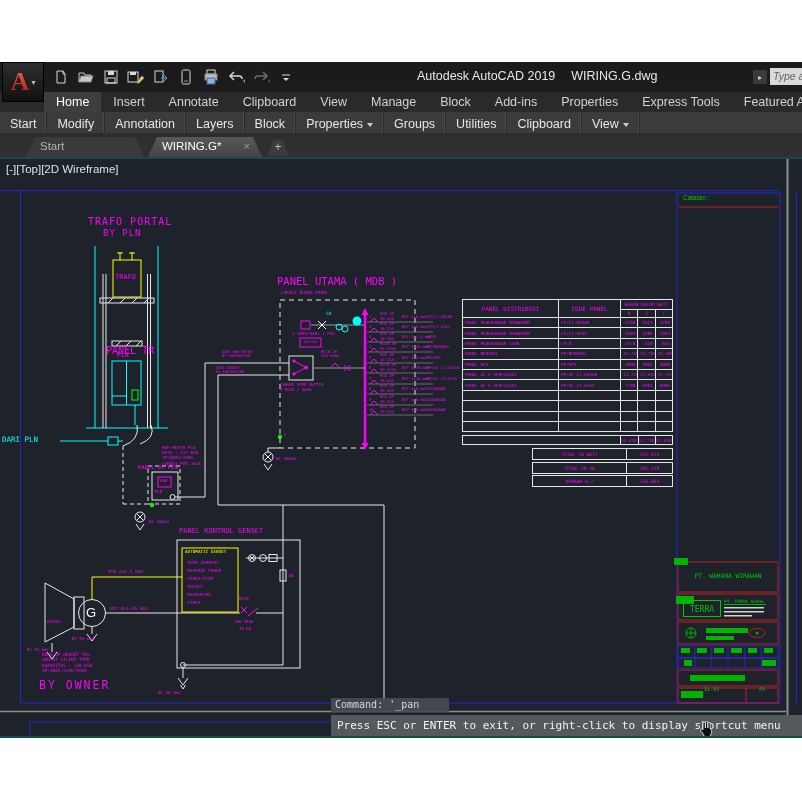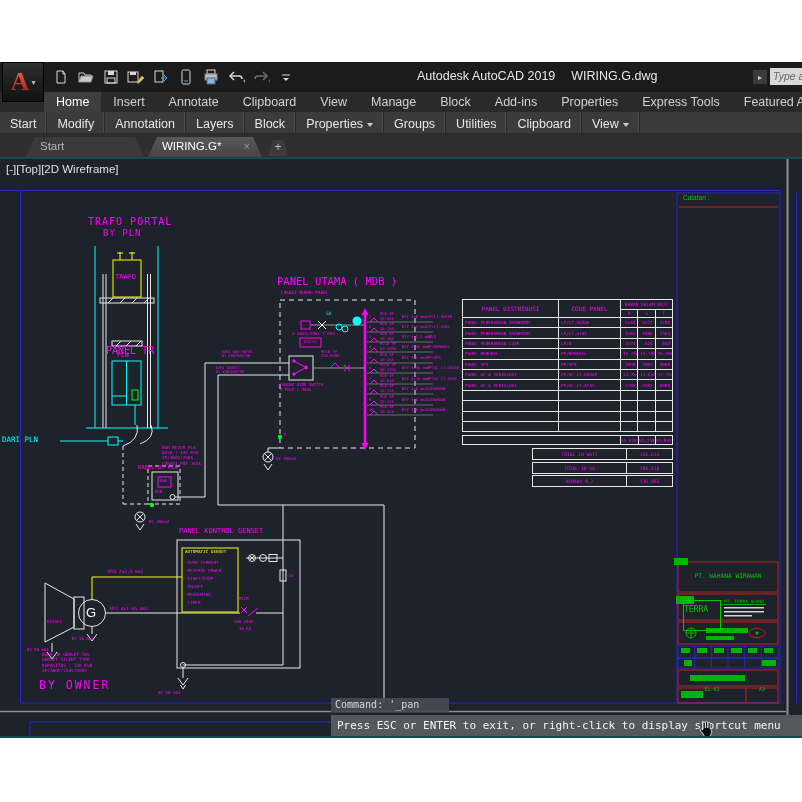--- a/index.html
+++ b/index.html
@@ -73,22 +73,22 @@
   .totrow .lbl{position:absolute;left:0;top:0;width:95px;height:12px;border:1px solid #e6e6e6;color:#ff00ff;
       font:4.6px "DejaVu Sans Mono",monospace;text-align:center;padding-top:3px}
   .totrow .val{position:absolute;left:95px;top:0;width:46px;height:12px;border:1px solid #e6e6e6;border-left:none;
       color:#ff00ff;font:4.6px "DejaVu Sans Mono",monospace;text-align:center;padding-top:3px}
 
   
   .cmdchip{position:absolute;left:331px;top:539px;width:118px;height:14px;background:rgba(70,76,84,.92);
       color:#d6d6d6;font:10px "DejaVu Sans Mono",monospace;padding:1px 4px;white-space:nowrap}
   .promptbar{position:absolute;left:331px;top:556px;width:471px;height:21px;background:#55595e;
       color:#f2f2f2;font:11px "DejaVu Sans Mono",monospace;padding:4px 0 0 6px;white-space:nowrap;overflow:hidden}
-  .terra{position:absolute;left:683px;top:441px;width:38px;height:31px;border:1px solid #00c800;
-      color:#00c800;font:8px "DejaVu Sans Mono",monospace;padding-top:4px}
+  .terra{position:absolute;left:683px;top:441px;width:38px;height:17px;border:1px solid #00c800;
+      color:#00c800;font:8px "DejaVu Sans Mono",monospace;text-align:center;padding-top:4px}
 </style>
 </head>
 <body>
 
 <div class="page">
   <div class="appwin">
 
     <div class="titlebar">
       <div class="qat">
         <span class="qicon">

